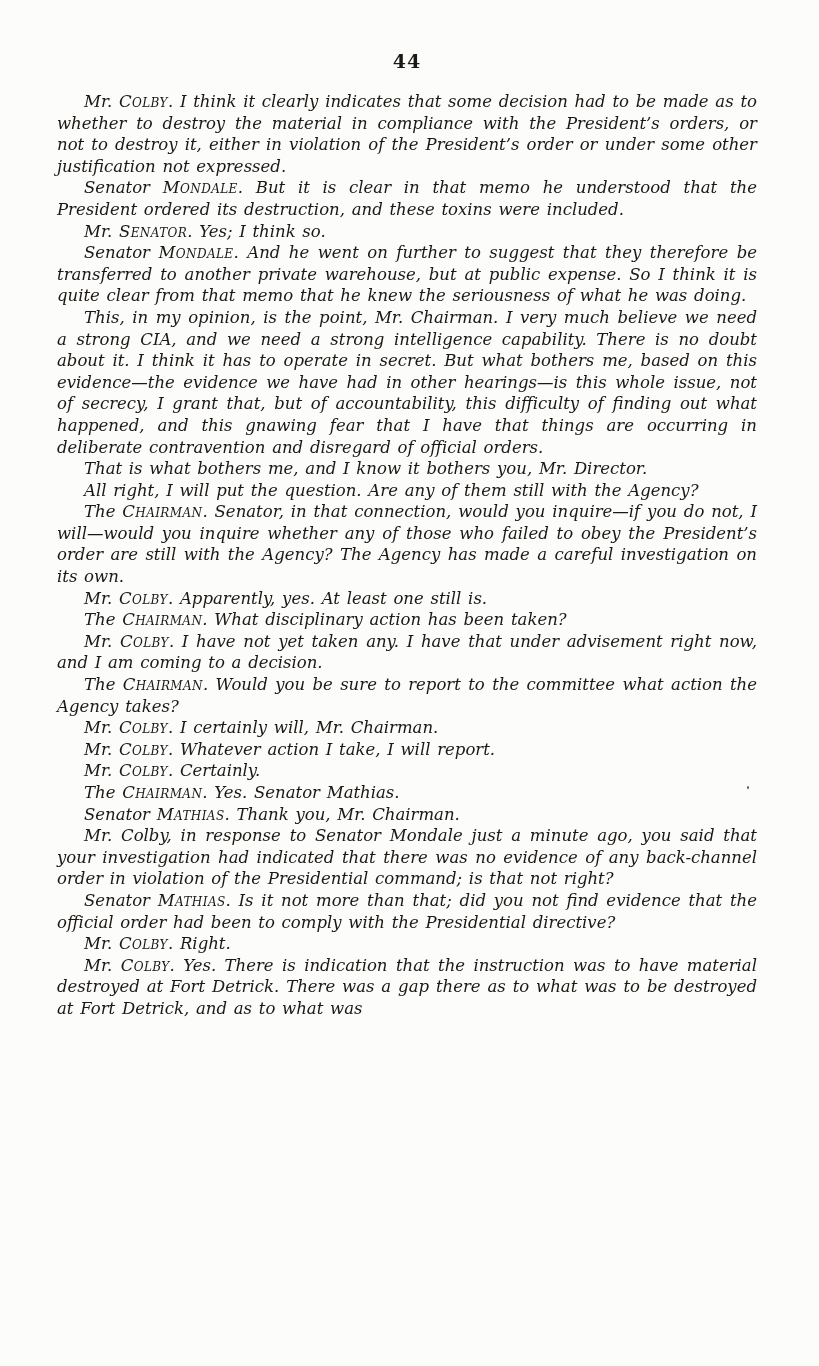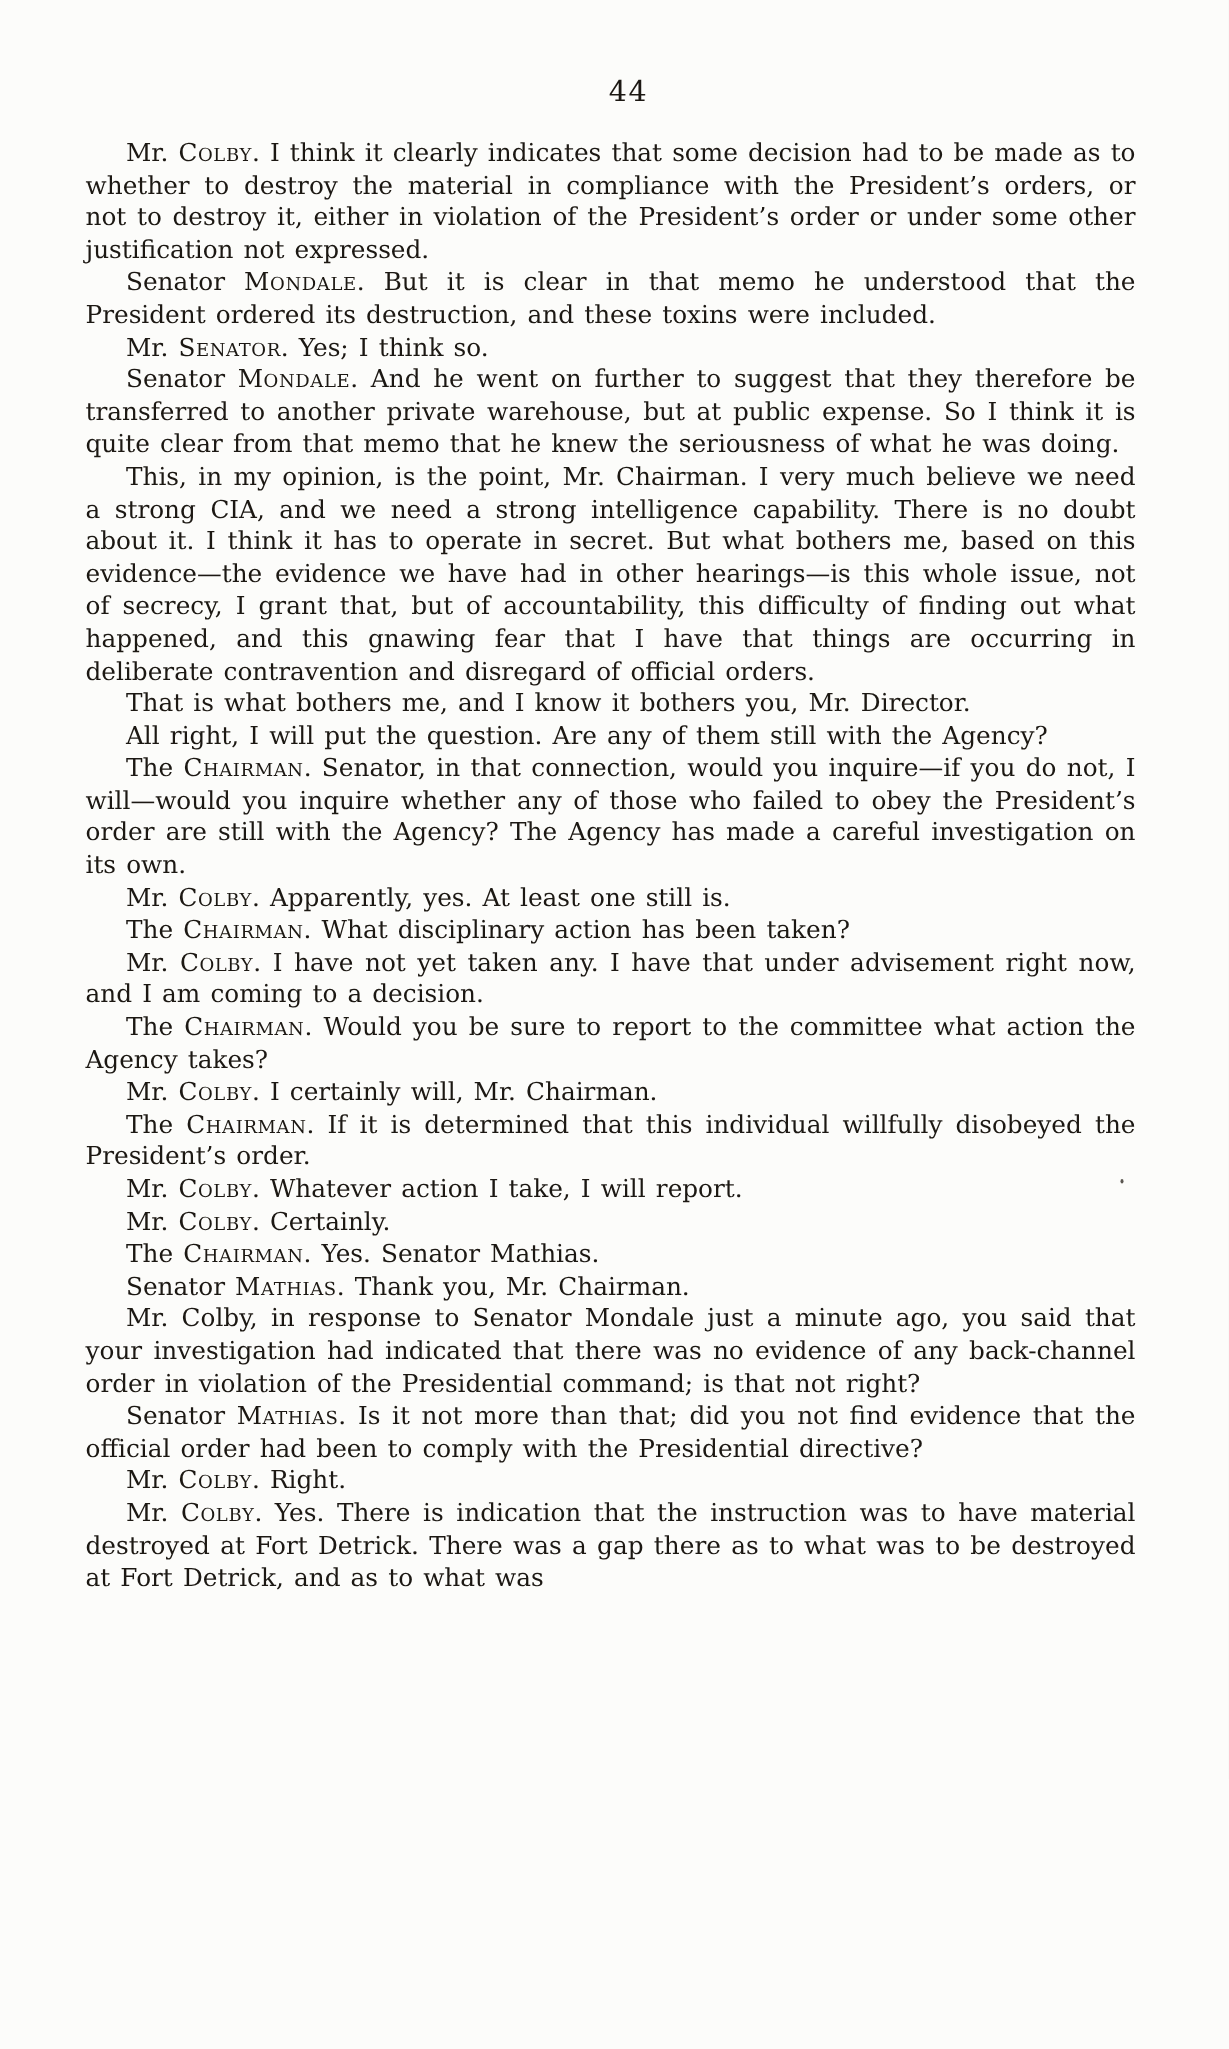--- a/index.html
+++ b/index.html
@@ -16,37 +16,38 @@
     width: 819px;
     height: 1366px;
     background: #fcfcfa;
     color: #1c1813;
     font-family: "DejaVu Serif", "Liberation Serif", serif;
     overflow: hidden;
   }
   .page-number {
     position: absolute;
     top: 50px;
-    left: 69px;
+    left: 57px;
     width: 700px;
     text-align: center;
     font-size: 19px;
-    font-weight: 400;
+    font-weight: 700;
     letter-spacing: 1px;
   }
   .transcript {
     position: absolute;
     top: 91px;
     left: 57px;
     width: 700px;
     font-size: 16.5px;
     line-height: 21.6px;
     text-align: justify;
     word-spacing: 1.5px;
     text-rendering: optimizeLegibility;
+    font-style: italic;
   }
   .transcript p {
     margin: 0;
     padding: 0;
     text-indent: 27px;
   }
   .sc {
     font-variant: small-caps;
     letter-spacing: 0.4px;
   }
@@ -72,21 +73,20 @@
       <p><span>Senator </span><span class="sc">Mondale</span><span>. And he went on further to suggest that they therefore be transferred to another private warehouse, but at public expense. So I think it is quite clear from that memo that he knew the seriousness of what he was doing.</span></p>
       <p><span>This, in my opinion, is the point, Mr. Chairman. I very much believe we need a strong CIA, and we need a strong intelligence capability. There is no doubt about it. I think it has to operate in secret. But what bothers me, based on this evidence—the evidence we have had in other hearings—is this whole issue, not of secrecy, I grant that, but of accountability, this difficulty of finding out what happened, and this gnawing fear that I have that things are occurring in deliberate contravention and disregard of official orders.</span></p>
       <p><span>That is what bothers me, and I know it bothers you, Mr. Director.</span></p>
       <p><span>All right, I will put the question. Are any of them still with the Agency?</span></p>
       <p><span>The </span><span class="sc">Chairman</span><span>. Senator, in that connection, would you inquire—if you do not, I will—would you inquire whether any of those who failed to obey the President’s order are still with the Agency? The Agency has made a careful investigation on its own.</span></p>
       <p><span>Mr. </span><span class="sc">Colby</span><span>. Apparently, yes. At least one still is.</span></p>
       <p><span>The </span><span class="sc">Chairman</span><span>. What disciplinary action has been taken?</span></p>
       <p><span>Mr. </span><span class="sc">Colby</span><span>. I have not yet taken any. I have that under advisement right now, and I am coming to a decision.</span></p>
       <p><span>The </span><span class="sc">Chairman</span><span>. Would you be sure to report to the committee what action the Agency takes?</span></p>
       <p><span>Mr. </span><span class="sc">Colby</span><span>. I certainly will, Mr. Chairman.</span></p>
-      <p><span>The </span><span class="sc">Chairman</span><span>. If it is determined that this individual willfully disobeyed the President’s order.</span></p>
       <p><span>Mr. </span><span class="sc">Colby</span><span>. Whatever action I take, I will report.</span></p>
       <p><span>Mr. </span><span class="sc">Colby</span><span>. Certainly.</span></p>
       <p><span>The </span><span class="sc">Chairman</span><span>. Yes. Senator Mathias.</span></p>
       <p><span>Senator </span><span class="sc">Mathias</span><span>. Thank you, Mr. Chairman.</span></p>
       <p><span>Mr. Colby, in response to Senator Mondale just a minute ago, you said that your investigation had indicated that there was no evidence of any back-channel order in violation of the Presidential command; is that not right?</span></p>
       <p><span>Senator </span><span class="sc">Mathias</span><span>. Is it not more than that; did you not find evidence that the official order had been to comply with the Presidential directive?</span></p>
       <p><span>Mr. </span><span class="sc">Colby</span><span>. Right.</span></p>
       <p><span>Mr. </span><span class="sc">Colby</span><span>. Yes. There is indication that the instruction was to have material destroyed at Fort Detrick. There was a gap there as to what was to be destroyed at Fort Detrick, and as to what was</span></p>
     </div>
   <div class="speck"></div>

